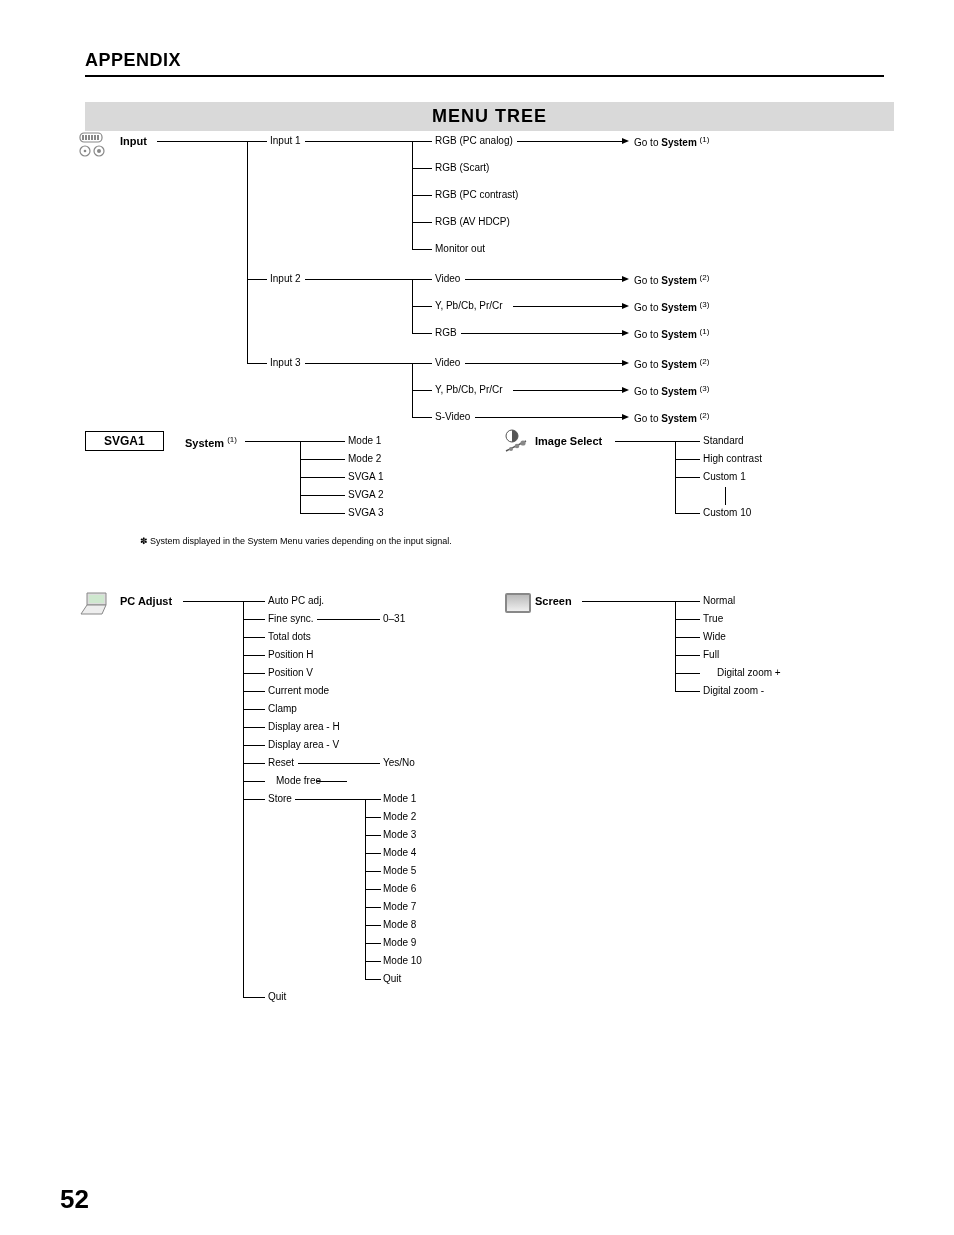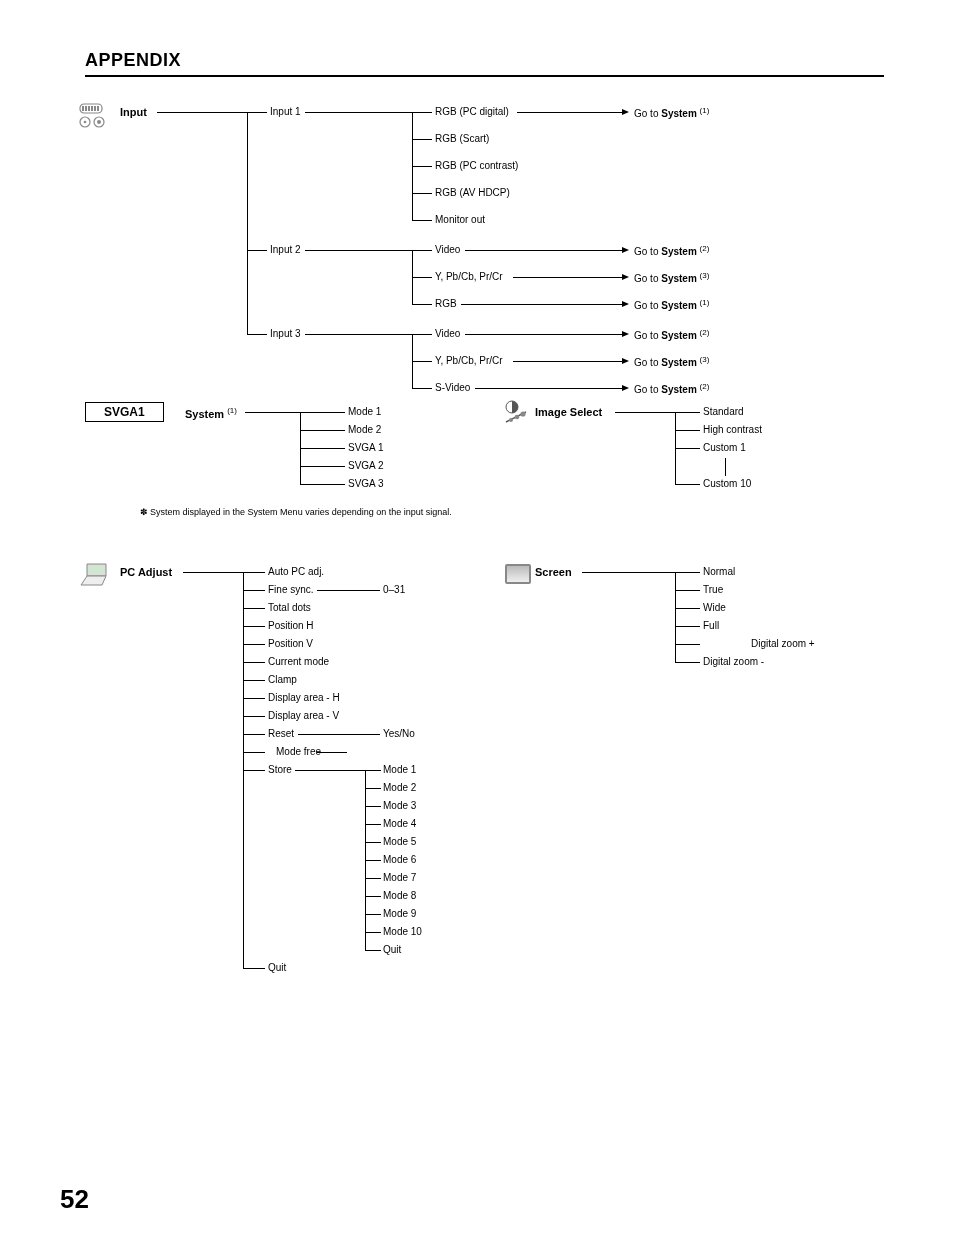--- a/index.html
+++ b/index.html
@@ -108,20 +108,21 @@
     height: 18px;
   }
 </style>
 </head>
 <body>
 
 <div class="page">
 
   <div class="appendix-title">APPENDIX</div>
 
+  <div class="banner">MENU TREE</div>
 
 
   <div class="canvas" style="height:300px;">
 
     <div class="icon-box input-icon" style="left:-6px;top:0;">
       <svg viewBox="0 0 28 28">
         <rect x="1" y="2" width="22" height="9" rx="4" fill="none" stroke="#888" stroke-width="1.2"></rect>
         <rect x="3" y="4" width="2" height="5" fill="#888"></rect>
           <rect x="6" y="4" width="2" height="5" fill="#888"></rect>
         <rect x="9" y="4" width="2" height="5" fill="#888"></rect>
@@ -137,21 +138,21 @@
     <div class="label bold" style="left:35px;top:4px;">Input</div>
     <div class="hline" style="left:72px;top:10px;width:90px;"></div>
     <div class="vline" style="left:162px;top:10px;height:222px;"></div>
 
     <div class="hline" style="left:162px;top:10px;width:20px;"></div>
     <div class="label" style="left:185px;top:4px;">Input 1</div>
     <div class="hline" style="left:220px;top:10px;width:107px;"></div>
     <div class="vline" style="left:327px;top:10px;height:108px;"></div>
 
     <div class="hline" style="left:327px;top:10px;width:20px;"></div>
-    <div class="label" style="left:350px;top:4px;">RGB (PC digital)</div>
+    <div class="label" style="left:350px;top:4px;">RGB (PC analog)</div>
     <div class="hline" style="left:432px;top:10px;width:105px;"></div>
     <div class="arrow-right" style="left:537px;top:7px;"></div>
     <div class="label" style="left:549px;top:4px;"><span>Go to </span><b>System</b> <span class="sup">(1)</span></div>
 
     <div class="hline" style="left:327px;top:37px;width:20px;"></div>
     <div class="label" style="left:350px;top:31px;">RGB (Scart)</div>
 
     <div class="hline" style="left:327px;top:64px;width:20px;"></div>
     <div class="label" style="left:350px;top:58px;">RGB (PC contrast)</div>
 
@@ -342,20 +343,20 @@
 
     <div class="hline" style="left:590px;top:170px;width:25px;"></div>
     <div class="label" style="left:618px;top:164px;">Normal</div>
     <div class="hline" style="left:590px;top:188px;width:25px;"></div>
     <div class="label" style="left:618px;top:182px;">True</div>
     <div class="hline" style="left:590px;top:206px;width:25px;"></div>
     <div class="label" style="left:618px;top:200px;">Wide</div>
     <div class="hline" style="left:590px;top:224px;width:25px;"></div>
     <div class="label" style="left:618px;top:218px;">Full</div>
     <div class="hline" style="left:590px;top:242px;width:25px;"></div>
-    <div class="label" style="left:650px;top:236px;padding-left:16px;">Digital zoom +</div>
+    <div class="label" style="left:616px;top:236px;padding-left:16px;">Digital zoom +</div>
     <div class="hline" style="left:590px;top:260px;width:25px;"></div>
     <div class="label" style="left:618px;top:254px;">Digital zoom -</div>
 
   </div>
 
   <div class="page-number">52</div>
 </div>
 
 </body></html>

